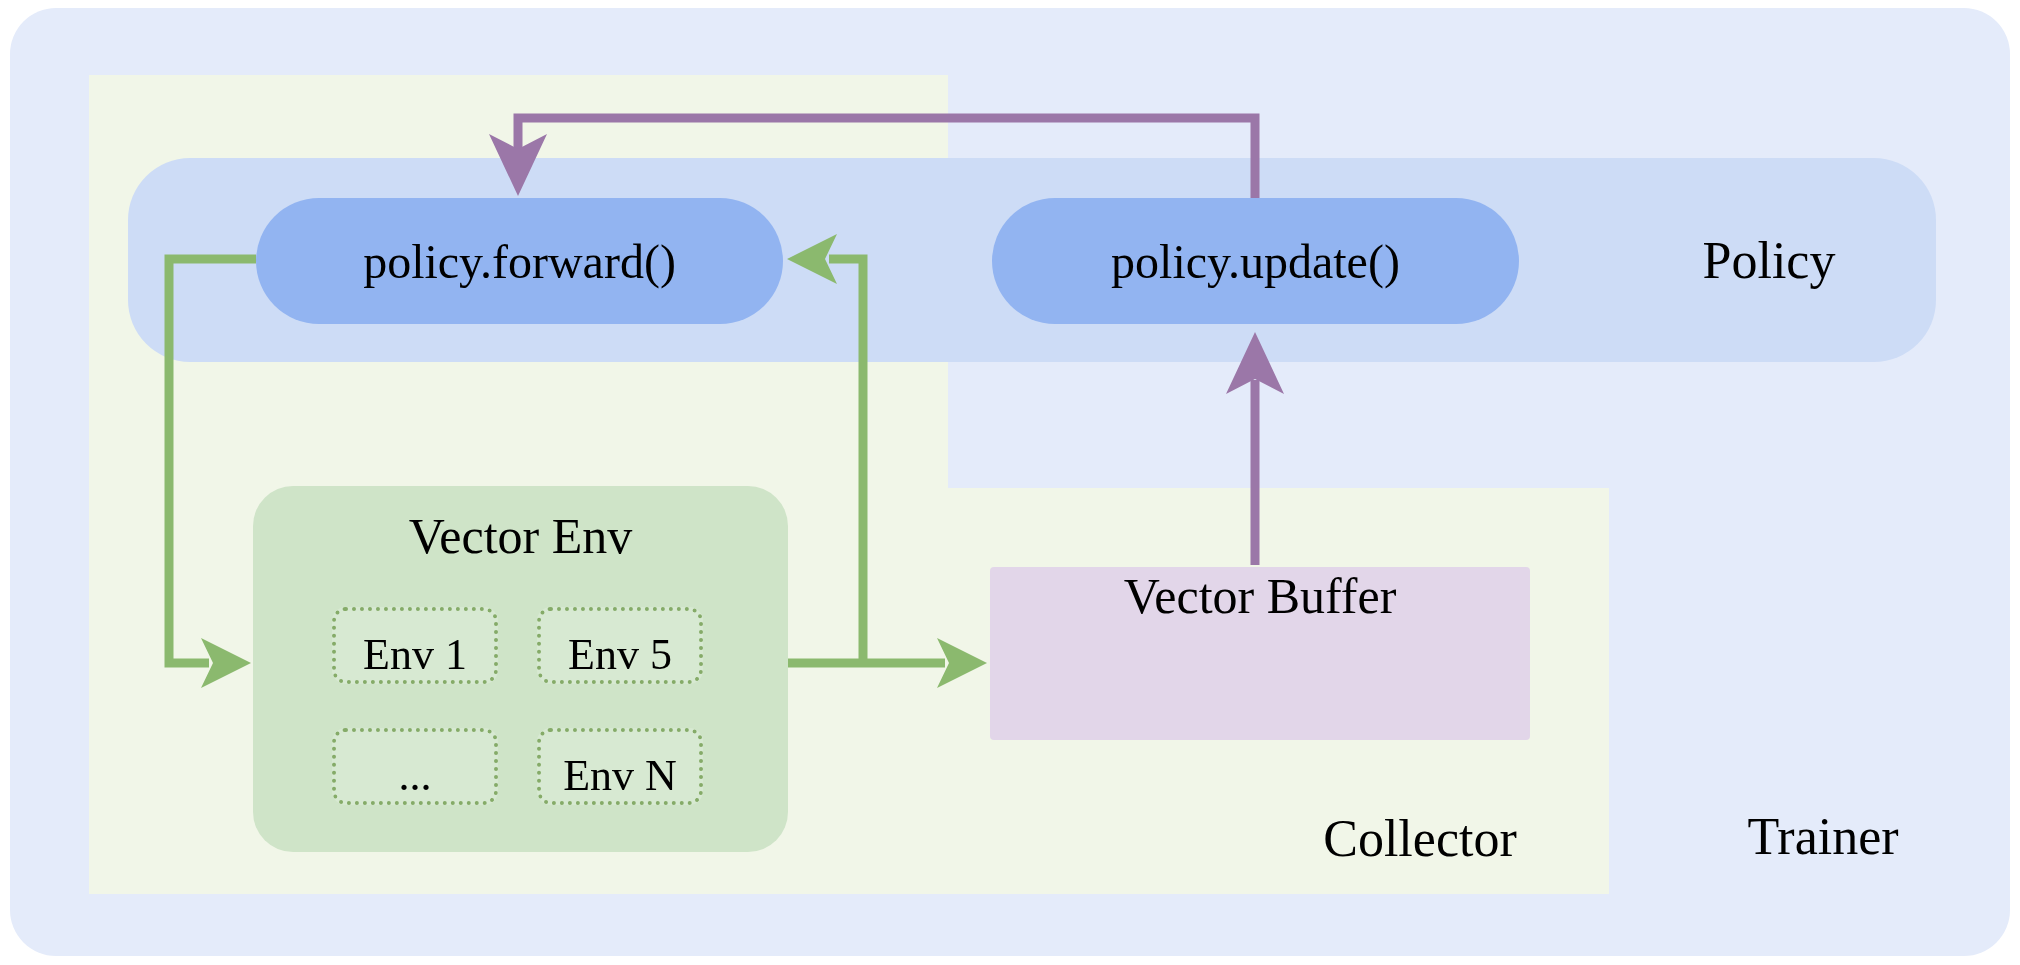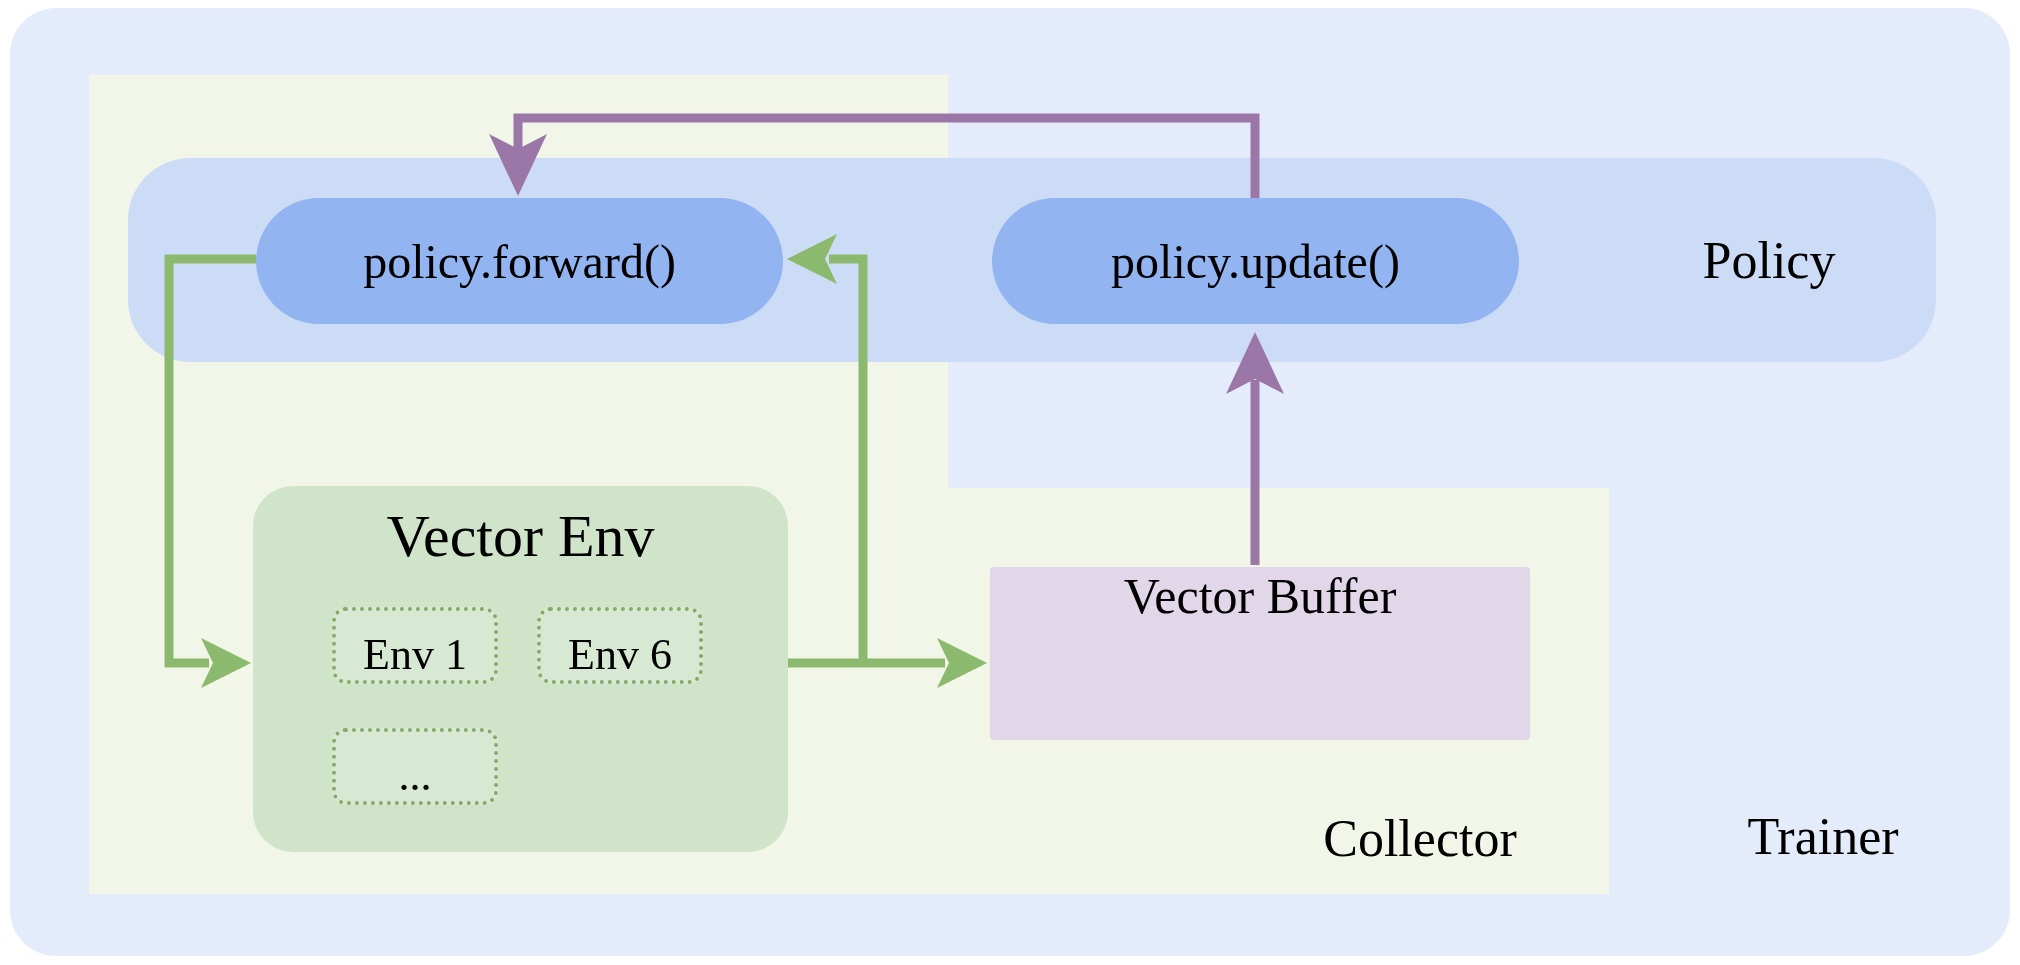--- a/index.html
+++ b/index.html
@@ -24,21 +24,21 @@
 
   .region-label{position:absolute;z-index:3;font-weight:normal;font-size:52px;
     display:flex;align-items:center;justify-content:center;height:66px;width:330px;}
   .policy-label{left:1602px;top:227px;width:334px;}
   .collector-label{left:1255px;top:805px;}
   .trainer-label{left:1658px;top:803px;}
 
   .vector-env{position:absolute;left:253px;top:486px;width:535px;height:366px;
     background:var(--vector-env-bg);border-radius:40px;z-index:3;}
   .ve-title{position:absolute;left:0;top:20px;width:100%;height:60px;
-    display:flex;align-items:center;justify-content:center;font-size:60px;}
+    display:flex;align-items:center;justify-content:center;font-size:50px;}
   .env-cell{position:absolute;width:166px;height:77px;box-sizing:border-box;
     border:4px dotted var(--env-border);border-radius:14px;
     background:rgba(255,255,255,0.18);
     display:flex;align-items:flex-end;justify-content:center;font-size:44px;}
   .env-1{left:79px;top:121px;}
   .env-2{left:284px;top:121px;}
   .env-dots{left:79px;top:242px;}
   .env-n{left:284px;top:242px;}
 
   .vector-buffer{position:absolute;left:990px;top:567px;width:540px;height:173px;
@@ -72,24 +72,27 @@
   </div>
 
   <div class="region-label policy-label">Policy</div>
 
   <div class="vector-env">
     <div class="ve-title">Vector Env</div>
     <div class="env-cell env-1">
       <span>Env 1</span>
     </div>
     <div class="env-cell env-2">
-      <span>Env 6</span>
+      <span>Env 5</span>
     </div>
     <div class="env-cell env-dots">
       <span>...</span>
+    </div>
+    <div class="env-cell env-n">
+      <span>Env N</span>
     </div>
   </div>
 
   <div class="vector-buffer">
     <span>Vector Buffer</span>
   </div>
 
   <div class="region-label trainer-label">Trainer</div>
 
   <div class="region-label collector-label">Collector</div>

